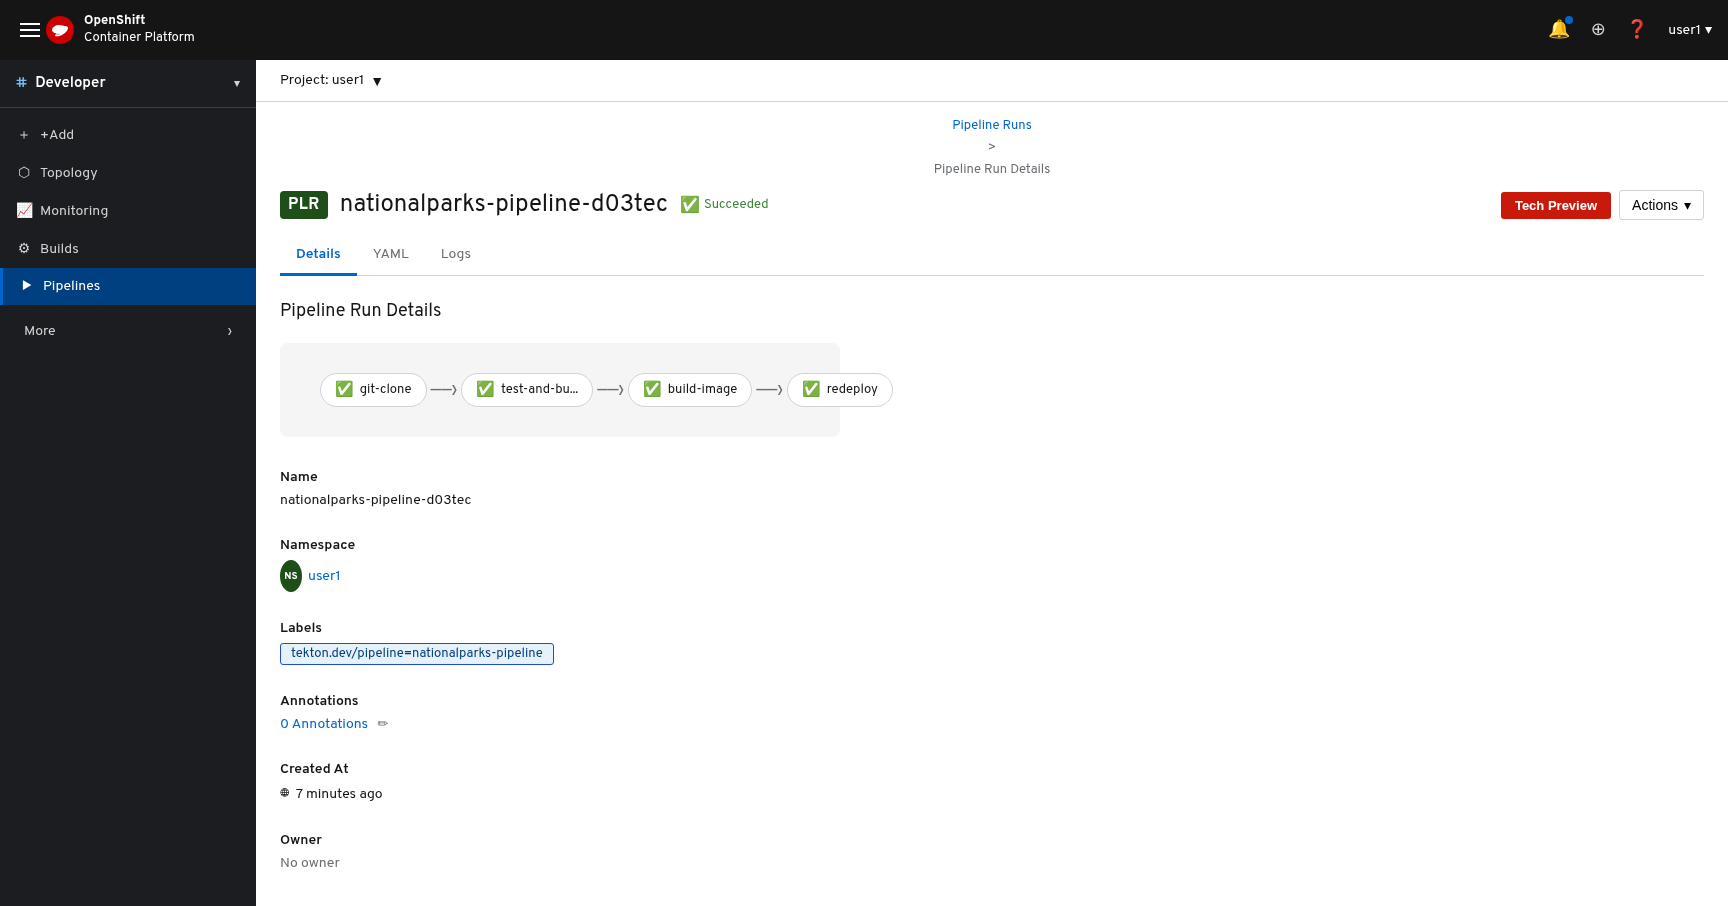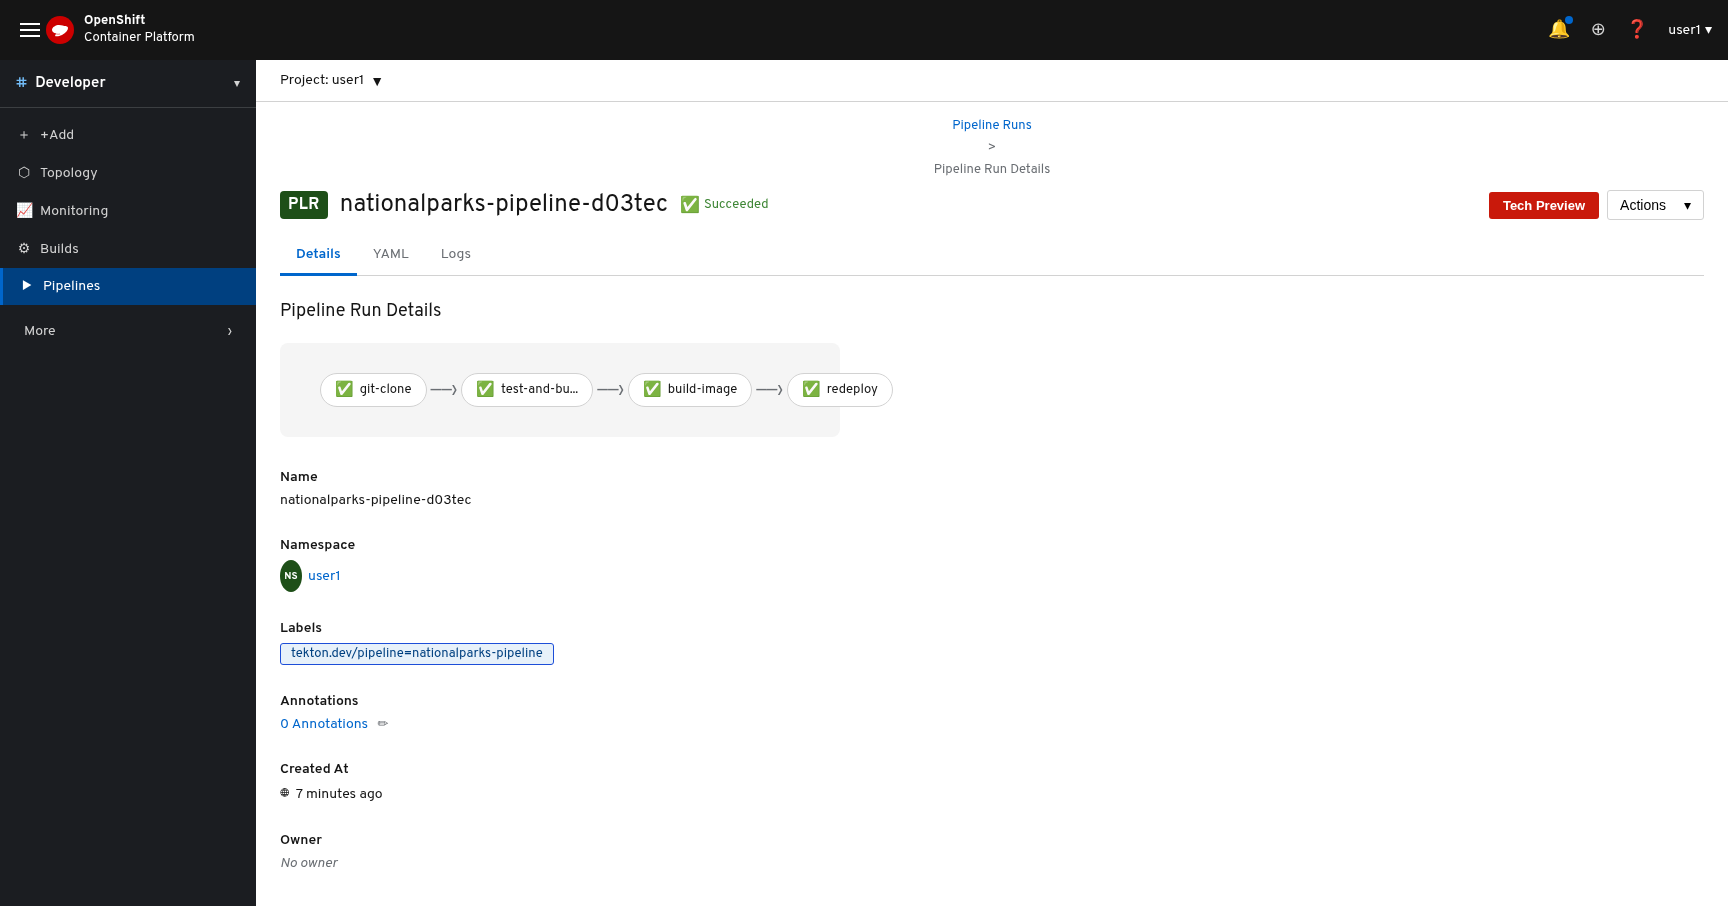--- a/index.html
+++ b/index.html
@@ -144,21 +144,21 @@
     }
     .actions-btn {
       display: flex;
       align-items: center;
       background: #fff;
       border: 1px solid #d2d2d2;
       padding: 6px 12px;
       font-size: 14px;
       border-radius: 3px;
       cursor: pointer;
-      gap: 18px;
+      gap: 6px;
     }
 
     
     .tabs {
       display: flex;
       border-bottom: 1px solid #d2d2d2;
       margin: 16px 24px 0;
       flex-shrink: 0;
     }
     .tab {
@@ -226,21 +226,21 @@
     .detail-label {
       font-size: 14px;
       font-weight: 600;
       color: #151515;
       margin-bottom: 6px;
     }
     .detail-value {
       font-size: 14px;
       color: #151515;
     }
-    .detail-value.muted { color: #6a6e73; font-style: italic; }
+    .detail-value.muted { color: #6a6e73; }
     .namespace-badge {
       display: inline-flex;
       align-items: center;
       gap: 6px;
     }
     .ns-icon {
       background: #1e4f18;
       color: #fff;
       width: 22px;
       height: 32px;

